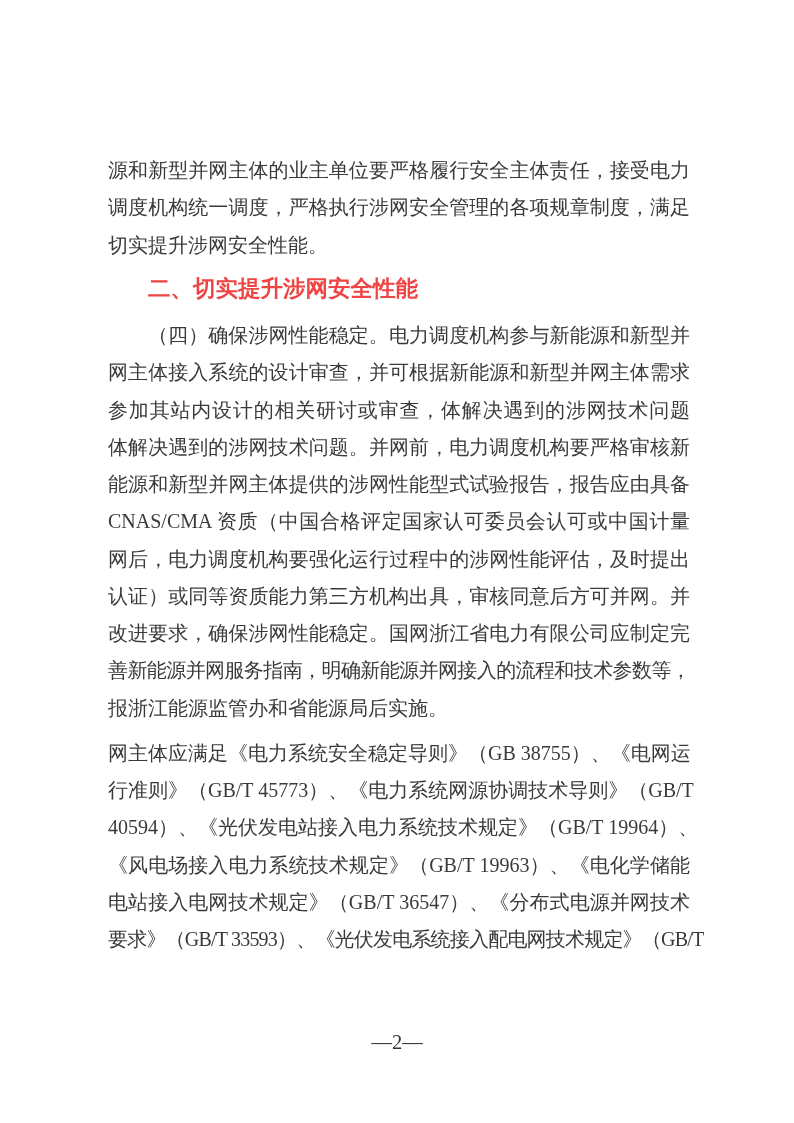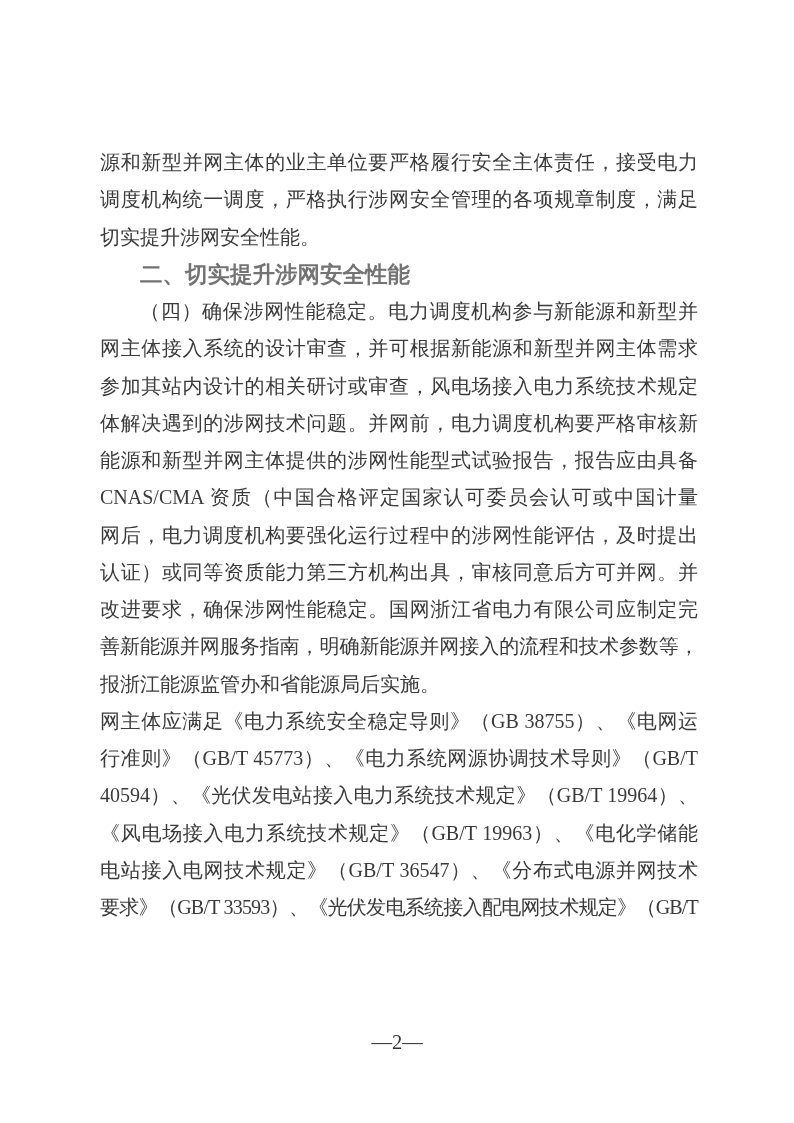--- a/index.html
+++ b/index.html
@@ -15,38 +15,38 @@
     overflow: hidden;
     font-family: "Liberation Serif", "DejaVu Serif", serif;
     color: #3a3a3a;
   }
   .doc-body {
     position: absolute;
     left: 100px;
     top: 144px;
     width: 598px;
   }
-  .block { margin: 0; }
+  .block { margin: 8px; }
   .line {
     font-size: 20px;
     line-height: 37.25px;
     height: 37.25px;
     white-space: nowrap;
   }
   .line.just {
     text-align: justify;
     text-align-last: justify;
   }
   .line.indent { padding-left: 40px; }
   .line.tight { letter-spacing: -0.8px; }
   .heading .line {
-    font-family: Liberation Sans, sans-serif;
+    font-family: Liberation Mono, monospace;
     font-weight: 700;
     font-size: 22.5px;
-    color: #737373;
+    color: #ef4444;
     white-space: nowrap;
   }
   .run.kaiti { font-style: normal; }
   .footer {
     position: absolute;
     left: 0;
     top: 1031px;
     width: 100%;
     text-align: center;
     font-size: 20.5px;
@@ -62,21 +62,21 @@
         <div class="line just"><span class="run">源和新型并网主体的业主单位要严格履行安全主体责任，接受电力</span></div>
         <div class="line just"><span class="run">调度机构统一调度，严格执行涉网安全管理的各项规章制度，满足</span></div>
         <div class="line"><span class="run">切实提升涉网安全性能。</span></div>
       </div>
       <div class="block heading">
         <div class="line indent"><span class="run">二、切实提升涉网安全性能</span></div>
       </div>
       <div class="block paragraph">
         <div class="line just indent"><span class="run kaiti">（四）确保涉网性能稳定。</span><span class="run">电力调度机构参与新能源和新型并</span></div>
         <div class="line just"><span class="run">网主体接入系统的设计审查，并可根据新能源和新型并网主体需求</span></div>
-        <div class="line just"><span class="run">参加其站内设计的相关研讨或审查，风电场接入电力系统技术规定</span></div>
+        <div class="line just"><span class="run">参加其站内设计的相关研讨或审查，体解决遇到的涉网技术问题</span></div>
         <div class="line just"><span class="run">体解决遇到的涉网技术问题。并网前，电力调度机构要严格审核新</span></div>
         <div class="line just"><span class="run">能源和新型并网主体提供的涉网性能型式试验报告，报告应由具备</span></div>
         <div class="line just"><span class="run">CNAS/CMA 资质（中国合格评定国家认可委员会认可或中国计量</span></div>
         <div class="line just"><span class="run">网后，电力调度机构要强化运行过程中的涉网性能评估，及时提出</span></div>
         <div class="line just"><span class="run">认证）或同等资质能力第三方机构出具，审核同意后方可并网。并</span></div>
         <div class="line just"><span class="run">改进要求，确保涉网性能稳定。国网浙江省电力有限公司应制定完</span></div>
         <div class="line just tight"><span class="run">善新能源并网服务指南，明确新能源并网接入的流程和技术参数等，</span></div>
         <div class="line"><span class="run">报浙江能源监管办和省能源局后实施。</span></div>
       </div>
       <div class="block paragraph">

